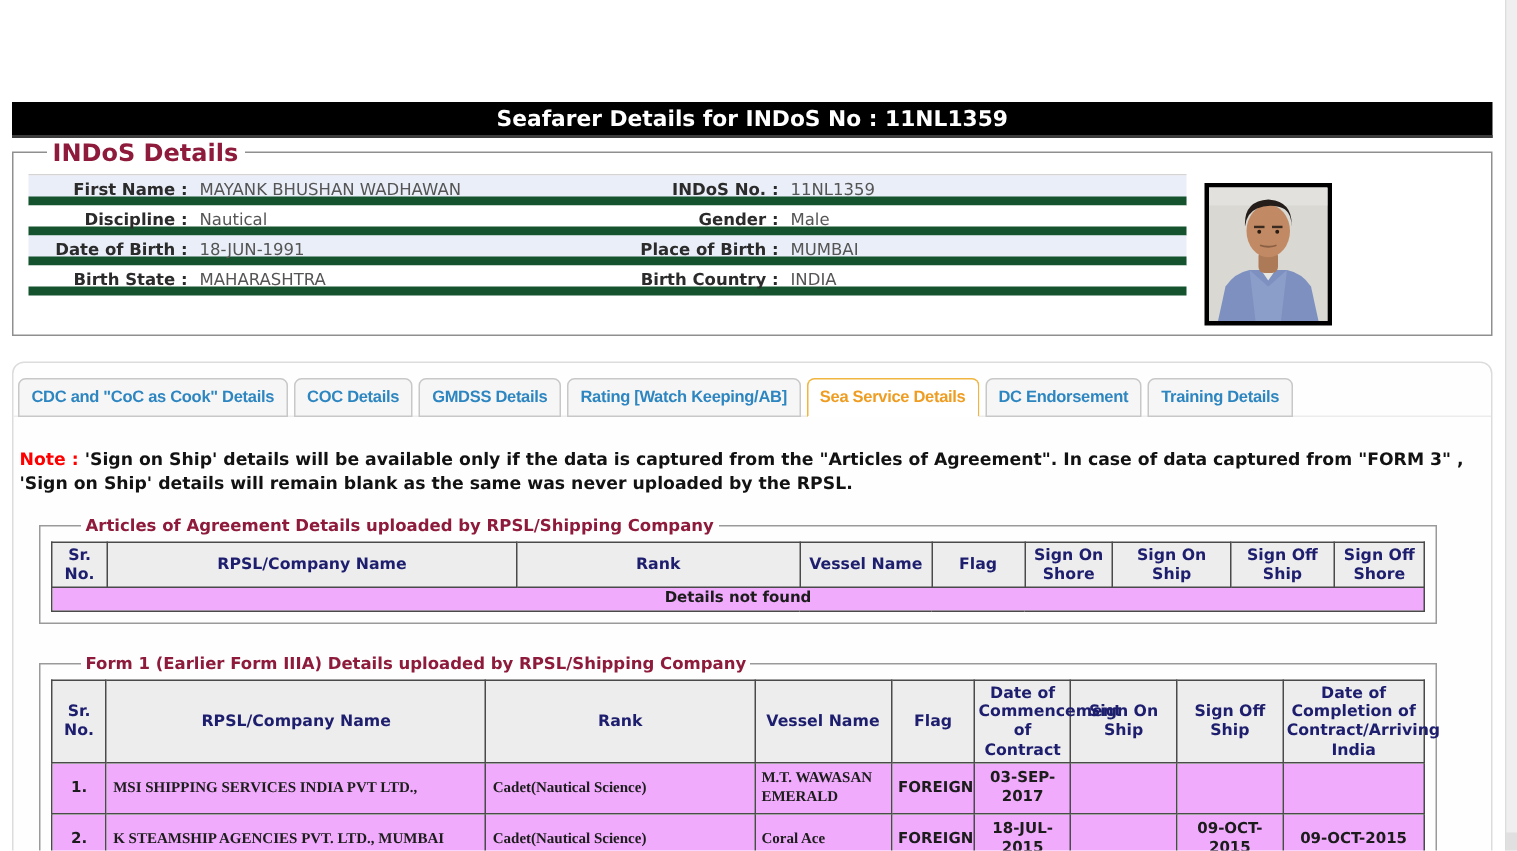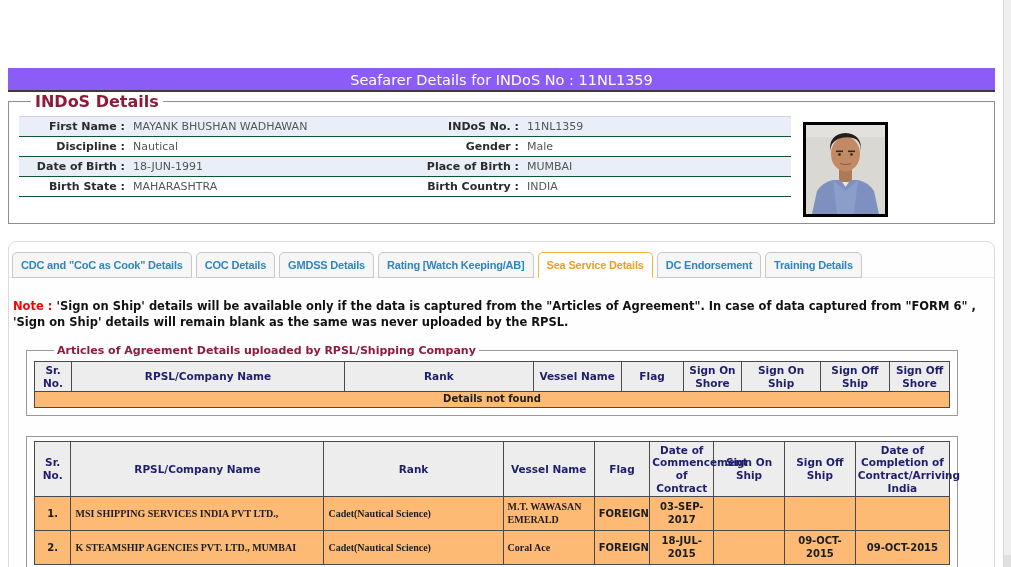--- a/index.html
+++ b/index.html
@@ -2,30 +2,30 @@
 <html><head>
 <meta charset="utf-8">
 <style>
   * { margin:0; padding:0; box-sizing:border-box; }
   html,body { width:1011px; height:567px; background:#fff; overflow:hidden;
     font-family:"DejaVu Sans", sans-serif; }
   .page { position:relative; width:1003px; height:567px; }
 
   
   .title-bar { margin:68px 8px 0 8px; height:24px; line-height:24px;
-    background:#8b5cf6; border-bottom:2px solid #3c3c3c;
-    color:#fff; font-size:14.5px; font-weight:normal; text-align:center; }
+    background:#000000; border-bottom:2px solid #3c3c3c;
+    color:#fff; font-size:14.5px; font-weight:bold; text-align:center; }
 
   
   .indos-fs { margin:0 8px; border:1px solid #8f8f8f; padding:3px 10px 6px 10px; }
   .indos-fs > legend { color:#8e1b3b; font-size:16px; font-weight:bold; padding:0 4px; margin-left:12px; }
   .indos-body { display:flex; align-items:flex-start; }
   .detail-grid { width:772px; border-top:1px solid #d4d4d4; margin-top:2px; }
   .detail-row { display:flex; height:20px; line-height:19px; font-size:11px;
-    border-bottom:1px solid #14532d; background:#fff; }
+    border-bottom:6px solid #14532d; background:#fff; }
   .detail-row.alt { background:#e9eef8; }
   .detail-row .l1 { width:112px; text-align:right; font-weight:bold; color:#2b2b2b; padding-right:6px; }
   .detail-row .v1 { width:212px; color:#555; padding-left:2px; }
   .detail-row .l2 { width:182px; text-align:right; font-weight:bold; color:#2b2b2b; padding-right:6px; }
   .detail-row .v2 { flex:1; color:#555; padding-left:2px; }
   .photo-frame { margin-left:12px; margin-top:8px; border:3px solid #000; width:85px; height:95px; line-height:0; }
 
   
   .tab-panel { margin:17px 8px 0 8px; border:1px solid #dcdcdc; border-radius:8px;
     background:#fefefe; min-height:328px; padding-bottom:14px; }
@@ -42,21 +42,21 @@
   .note-prefix { color:#f00; }
 
   
   .table-fs { margin:14px 36px 0 17px; border:1px solid #9a9a9a; padding:4px 7px 7px 7px; }
   .table-fs.form1 { margin-top:20px; }
   .table-fs > legend { color:#8e1b3b; font-size:11px; font-weight:bold; padding:0 3px; margin-left:20px; }
   table.grid { width:100%; border-collapse:collapse; table-layout:fixed; border:1.5px solid #000; }
   table.grid th { border:1px solid #4a4a4a; background:#ededed; color:#1e1e6e;
     font-size:10.5px; font-weight:bold; text-align:center; padding:2px 2px; line-height:1.2; }
   table.grid td { border:1px solid #4a4a4a; font-size:10px; font-weight:bold; color:#1c1c1c;
-    padding:4px 4px; line-height:1.25; background:#fdba74; overflow:hidden; }
+    padding:4px 4px; line-height:1.25; background:#f0abfc; overflow:hidden; }
   .empty-msg { color:#e60000; font-size:11.5px; text-align:center; padding:1px 2px !important; }
 
   
   .t1 th:nth-child(1){width:36px} .t1 th:nth-child(2){width:264px} .t1 th:nth-child(3){width:183px}
   .t1 th:nth-child(4){width:85px} .t1 th:nth-child(5){width:60px} .t1 th:nth-child(6){width:57px}
   .t1 th:nth-child(7){width:76px} .t1 th:nth-child(8){width:67px} .t1 th:nth-child(9){width:58px}
   
   .t2 th:nth-child(1){width:36px} .t2 th:nth-child(2){width:250px} .t2 th:nth-child(3){width:177px}
   .t2 th:nth-child(4){width:90px} .t2 th:nth-child(5){width:55px} .t2 th:nth-child(6){width:63px}
   .t2 th:nth-child(7){width:70px} .t2 th:nth-child(8){width:70px} .t2 th:nth-child(9){width:93px}
@@ -131,21 +131,21 @@
         <div class="tab">COC Details</div>
         <div class="tab">GMDSS Details</div>
         <div class="tab">Rating [Watch Keeping/AB]</div>
         <div class="tab active">Sea Service Details</div>
         <div class="tab">DC Endorsement</div>
         <div class="tab">Training Details</div>
       </div>
 
     <div class="tab-content">
       <p class="note"><span class="note-prefix">Note :</span>
-        <span>'Sign on Ship' details will be available only if the data is captured from the "Articles of Agreement". In case of data captured from "FORM 6" , 'Sign on Ship' details will remain blank as the same was never uploaded by the RPSL.</span></p>
+        <span>'Sign on Ship' details will be available only if the data is captured from the "Articles of Agreement". In case of data captured from "FORM 3" , 'Sign on Ship' details will remain blank as the same was never uploaded by the RPSL.</span></p>
 
       <fieldset class="table-fs">
         <legend>Articles of Agreement Details uploaded by RPSL/Shipping Company</legend>
         <table class="grid t1">
           <thead>
               <tr>
                 <th>Sr. No.</th>
                 <th>RPSL/Company Name</th>
                 <th>Rank</th>
                 <th>Vessel Name</th>
@@ -158,20 +158,21 @@
             </thead>
           <tbody>
             <tr>
               <td class="empty-msg" colspan="9">Details not found</td>
             </tr>
           </tbody>
         </table>
       </fieldset>
 
       <fieldset class="table-fs form1">
+        <legend>Form 1 (Earlier Form IIIA) Details uploaded by RPSL/Shipping Company</legend>
         <table class="grid t2">
           <thead>
               <tr>
                 <th>Sr. No.</th>
                 <th>RPSL/Company Name</th>
                 <th>Rank</th>
                 <th>Vessel Name</th>
                 <th>Flag</th>
                 <th>Date of Commencement of Contract</th>
                 <th>Sign On Ship</th>

